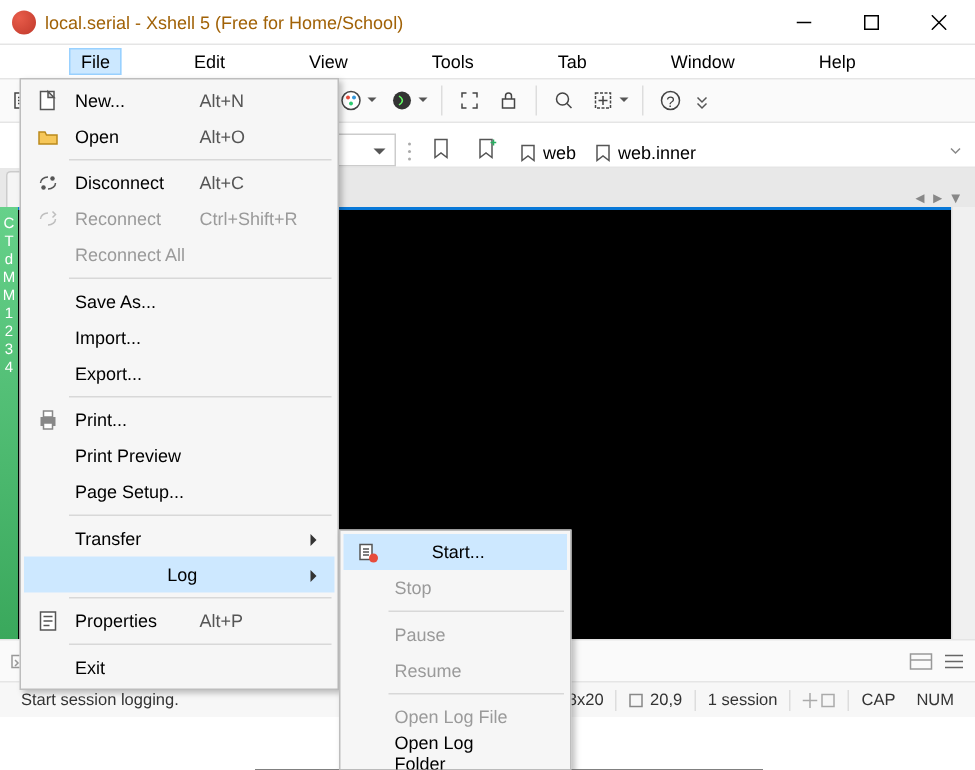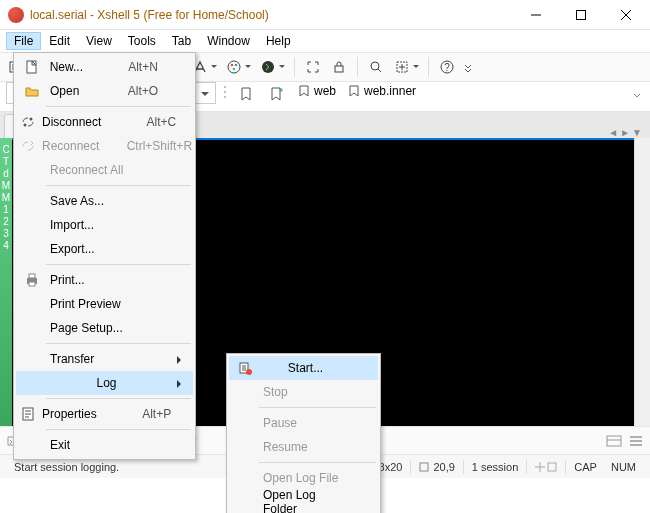--- a/index.html
+++ b/index.html
@@ -6,30 +6,30 @@
   body { width: 650px; height: 513px; overflow: hidden; background: #fff; position: relative; }
 
   .titlebar { height: 30px; background: #fff; border-bottom: 1px solid #e5e5e5; display: flex; align-items: center; padding: 0 2px; }
   .titlebar .icon { width: 16px; height: 16px; margin: 0 6px; background: radial-gradient(circle at 30% 30%, #e85c4a, #c0392b); border-radius: 50%; }
   .titlebar .title { font-size: 12px; color: #a16207; flex: 1; }
   .winbtns { display: flex; }
   .winbtn { width: 45px; height: 29px; display: flex; align-items: center; justify-content: center; color: #000; font-size: 10px; }
   .winbtn svg { width: 10px; height: 10px; }
 
   .menubar { height: 22px; background: #fff; display: flex; align-items: center; padding: 0 6px; font-size: 12px; position: relative; }
-  .menubar .mitem { padding: 2px 8px; cursor: default; }
+  .menubar .mitem { padding: 2px 8px; cursor: default; margin-left: 40px; }
   .menubar .mitem.active { background: #cce8ff; border: 1px solid #99d1ff; padding: 1px 7px; }
 
   .toolbar { height: 30px; background: #fafafa; border-top: 1px solid #e5e5e5; border-bottom: 1px solid #e5e5e5; display: flex; align-items: center; padding: 0 4px; gap: 2px; }
   .tbtn { width: 24px; height: 24px; display: flex; align-items: center; justify-content: center; color: #444; position: relative; }
   .tbtn.dd::after { content: ""; position: absolute; right: -5px; top: 10px; border: 3px solid transparent; border-top-color: #555; }
   .tbtn.dd { margin-right: 8px; }
   .tsep { width: 1px; height: 20px; background: #ddd; margin: 0 4px; }
 
-  .addrbar { height: 30px; display: flex; align-items: flex-start; padding: 0 6px; border-bottom: 1px solid #e5e5e5; gap: 6px; font-size: 12px; }
+  .addrbar { height: 30px; display: flex; align-items: flex-end; padding: 0 6px; border-bottom: 1px solid #e5e5e5; gap: 6px; font-size: 12px; margin-left: 48px; }
   .dropdown-field { flex: 0 0 auto; width: 210px; height: 22px; border: 1px solid #ccc; background: #fff; display: flex; align-items: center; padding: 0 4px; position: relative; }
   .dropdown-field::after { content: ""; position: absolute; right: 6px; top: 9px; border: 4px solid transparent; border-top-color: #555; }
   .bmk { display: flex; align-items: center; gap: 4px; padding: 2px 4px; }
 
   .tabbar { height: 26px; background: #e8e8e8; display: flex; align-items: flex-end; padding: 0 4px; }
   .tab { height: 24px; padding: 0 10px; display: flex; align-items: center; font-size: 12px; gap: 6px; border: 1px solid #ccc; border-bottom: none; background: #f5f5f5; border-radius: 3px 3px 0 0; }
   .tab.inactive { background: #ececec; color: #555; }
   .tabplus { width: 22px; height: 22px; display: flex; align-items: center; justify-content: center; color: #555; font-size: 14px; }
   .tabbar .nav { margin-left: auto; display: flex; gap: 2px; color: #888; font-size: 10px; padding-right: 4px;}
 
@@ -47,28 +47,28 @@
   .statusbar { height: 24px; display: flex; align-items: center; padding: 0 8px; font-size: 11px; border-top: 1px solid #e5e5e5; gap: 2px; color: #333; background: #f7f7f7;}
   .statusbar .cell { padding: 0 6px; }
   .statusbar .sep { width:1px; height:14px; background:#ddd; }
   .statusbar .grow { flex: 1; }
 
   
   .menu { position: absolute; background: #f6f6f6; border: 1px solid #bdbdbd; box-shadow: 2px 2px 4px rgba(0,0,0,.25); font-size: 12px; z-index: 100; padding: 2px; }
   .menu .row { display: flex; align-items: center; height: 24px; padding: 0 10px 0 4px; gap: 0; cursor: default; position: relative; }
   .menu .iconcell { width: 24px; display: flex; justify-content: center; color: #555; }
   .menu .label { flex: 1; padding: 0 20px 0 6px; color: #000;}
-  .menu .shortcut { color: #555; min-width: 80px; text-align: center; }
+  .menu .shortcut { color: #555; min-width: 80px; text-align: left; }
   .menu .sub::after { content: ""; position: absolute; right: 8px; top: 9px; border: 4px solid transparent; border-left-color: #333; }
   .menu .msep { height: 1px; background: #d8d8d8; margin: 3px 2px 3px 30px; }
   .menu .row.hl { background: #cde8ff; text-align: center; }
   .menu .row.dis .label, .menu .row.dis .shortcut { color: #9a9a9a; }
   .menu .row.dis .iconcell{ opacity:.5;}
 
-  #file-menu { left: 13px; top: 52px; width: 183px; }
+  #file-menu { left: 13px; top: 52px; width: 213px; }
   #log-menu  { left: 226px; top: 353px; width: 155px; }
 
   svg { display:block; }
 </style>
 </head>
 <body>
 
 <div class="titlebar">
   <div class="icon"></div>
   <div class="title">local.serial - Xshell 5 (Free for Home/School)</div>

